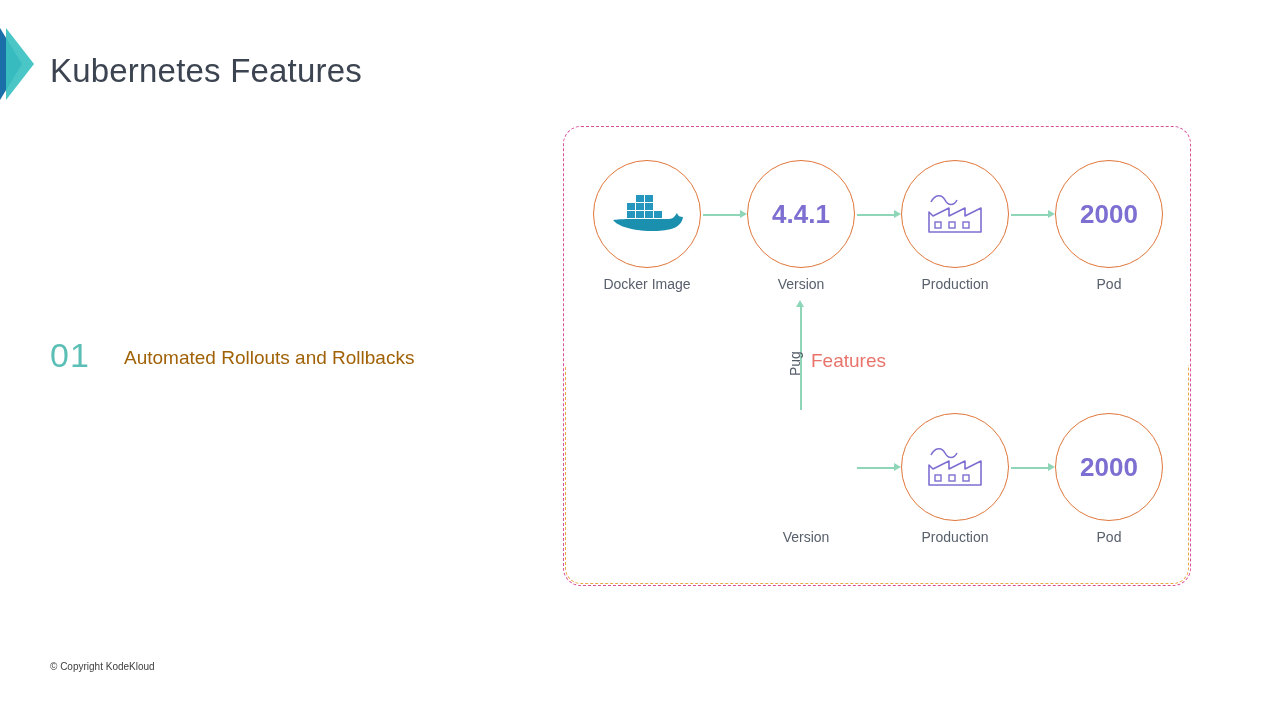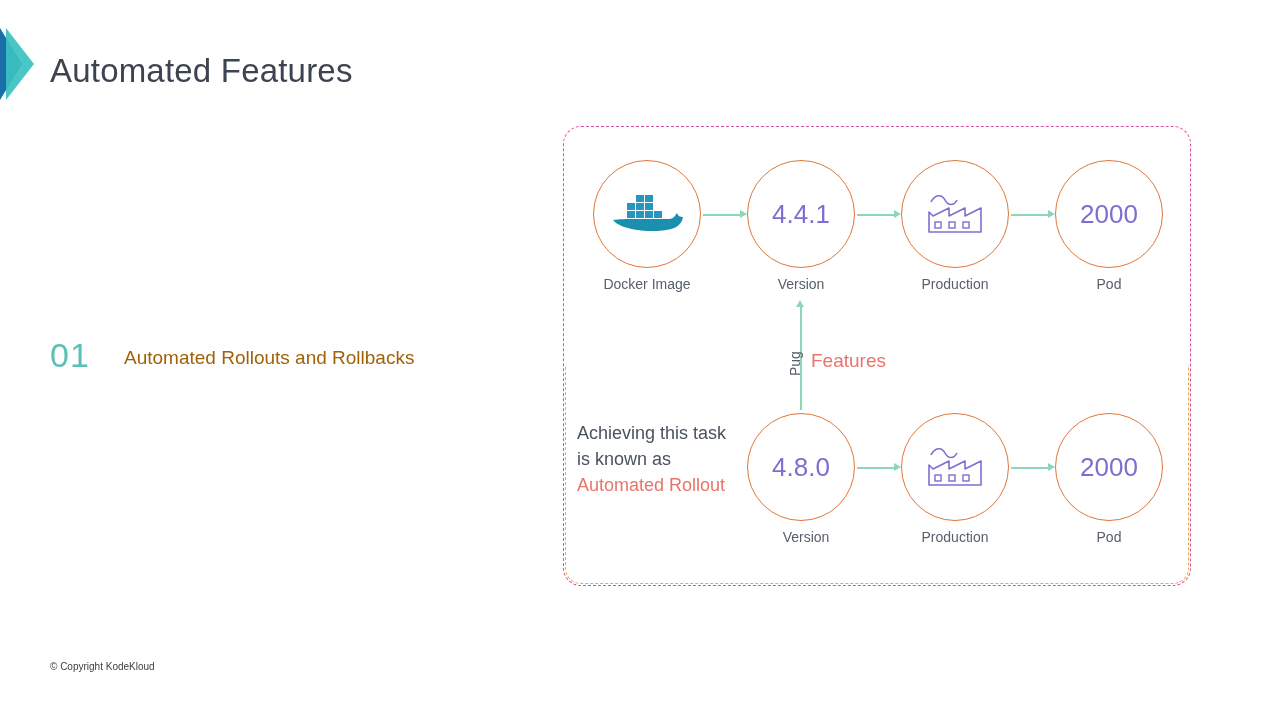--- a/index.html
+++ b/index.html
@@ -95,21 +95,21 @@
     border: 1.5px solid #e0763a;
     display: flex;
     align-items: center;
     justify-content: center;
     box-sizing: border-box;
     background: #ffffff;
   }
   .node-value {
     font-size: 26px;
     color: #7d6fd1;
-    font-weight: 400;
+    font-weight: 700;
   }
   .node-label {
     position: absolute;
     text-align: center;
     font-size: 14px;
     color: #58606c;
     width: 180px;
   }
 
   .arrow-line {
@@ -163,21 +163,21 @@
     color: #e8746b;
   }
 </style>
 </head>
 <body>
 
 <svg class="corner-arrow" viewBox="0 0 44 72">
   <path d="M0,0 L22,36 L0,72 Z" fill="#1b6fa8"></path>
   <path d="M6,0 L34,36 L6,72 Z" fill="#39c1c0" opacity="0.92"></path>
 </svg>
-<div class="slide-title">Automated Features</div>
+<div class="slide-title">Kubernetes Features</div>
 
 <div class="bullet-number">01</div>
 <div class="bullet-text">Automated Rollouts and Rollbacks</div>
 
 <div class="copyright">© Copyright KodeKloud</div>
 
 <div class="diagram">
   <div class="panel-outer"></div>
   <div class="panel-inner"></div>
 
@@ -229,23 +229,20 @@
 
   <div class="arrow-line" style="left:448px; top:88px; width:38px;"></div>
   <div class="arrow-head" style="left:485px; top:83.5px;"></div>
 
   <div class="v-arrow-line" style="left:237px; top:180px; height:104px;"></div>
   <div class="v-arrow-head" style="left:233px; top:174px;"></div>
 
   <div class="pug-label" style="left:224px; top:250px;">Pug</div>
   <div class="rollback-label" style="left:248px; top:224px;">Features</div>
 
-  <div class="node" style="left:184px; top:287px;">
-    <span class="node-value">4.8.0</span>
-  </div>
   <div class="node-label" style="left:153px; top:403px;">Version</div>
 
   <div class="node" style="left:338px; top:287px;">
     <svg width="60" height="52" viewBox="0 0 60 52">
       <path d="M6,14 C10,6 17,6 20,12 C23,18 29,18 32,12" fill="none" stroke="#7d6fd1" stroke-width="1.6"></path>
       <path d="M4,24 L4,44 L56,44 L56,20 L40,28 L40,20 L24,28 L24,20 L8,28 Z" fill="none" stroke="#7d6fd1" stroke-width="1.6" stroke-linejoin="round"></path>
       <rect x="10" y="34" width="6" height="6" fill="none" stroke="#7d6fd1" stroke-width="1.4"></rect>
       <rect x="24" y="34" width="6" height="6" fill="none" stroke="#7d6fd1" stroke-width="1.4"></rect>
       <rect x="38" y="34" width="6" height="6" fill="none" stroke="#7d6fd1" stroke-width="1.4"></rect>
     </svg>
@@ -256,16 +253,13 @@
     <span class="node-value">2000</span>
   </div>
   <div class="node-label" style="left:456px; top:403px;">Pod</div>
 
   <div class="arrow-line" style="left:294px; top:341px; width:38px;"></div>
   <div class="arrow-head" style="left:331px; top:336.5px;"></div>
 
   <div class="arrow-line" style="left:448px; top:341px; width:38px;"></div>
   <div class="arrow-head" style="left:485px; top:336.5px;"></div>
 
-  <div class="note" style="left:14px; top:294px;">
-    <span>Achieving this task is known as </span><span class="hl">Automated Rollout</span>
-  </div>
 </div>
 
 </body></html>

